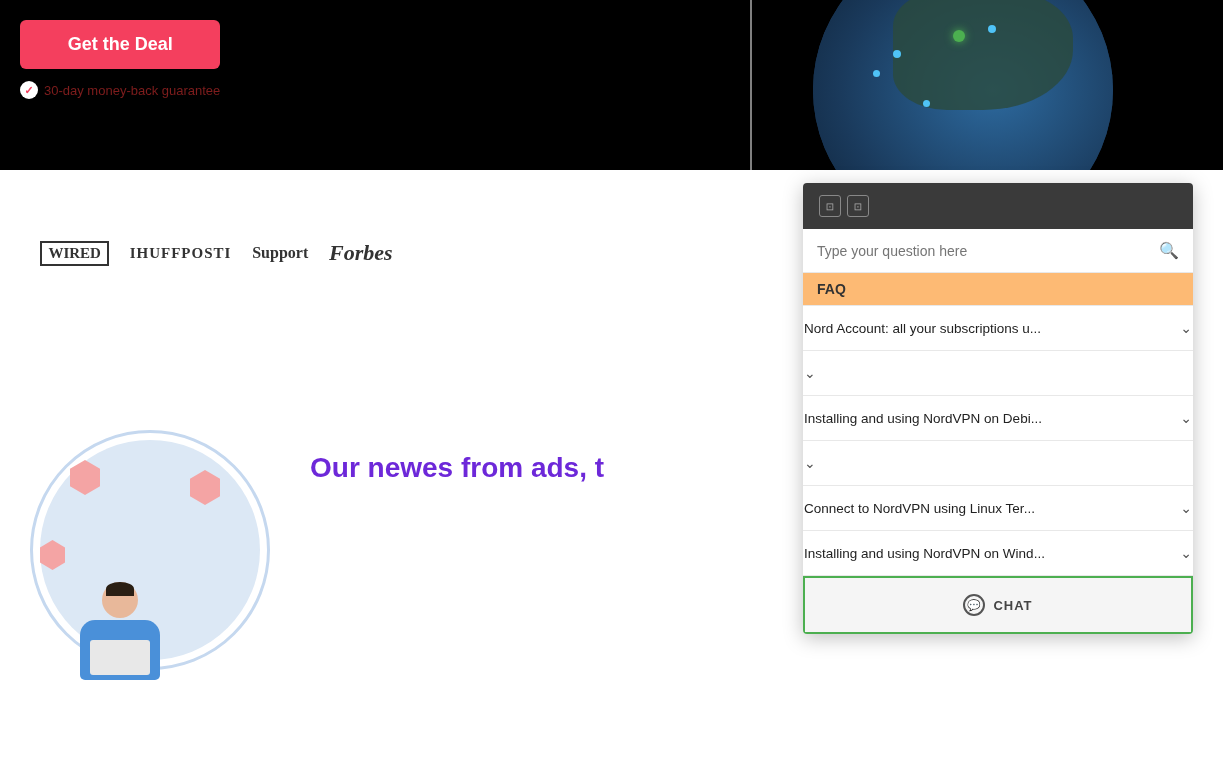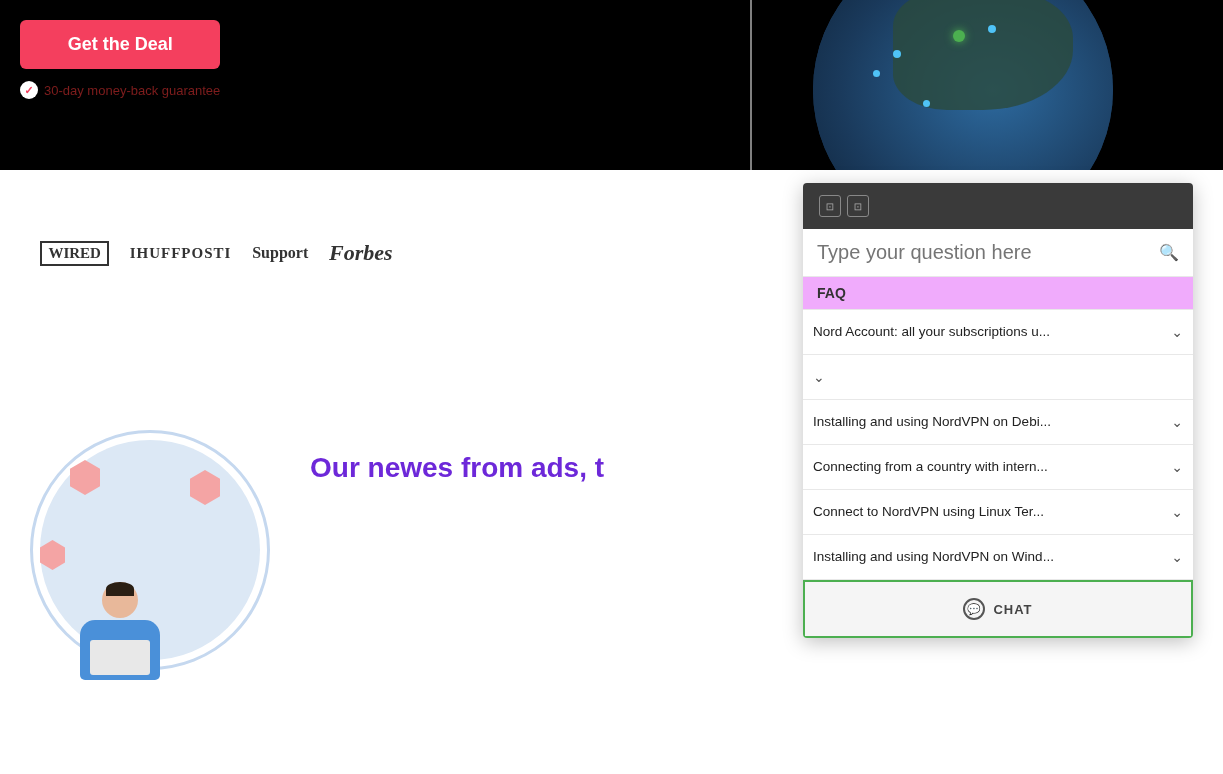--- a/index.html
+++ b/index.html
@@ -301,44 +301,44 @@
       border-bottom: 1px solid #e8e8e8;
       display: flex;
       align-items: center;
       background: #fff;
     }
 
     .search-input {
       flex: 1;
       border: none;
       outline: none;
-      font-size: 20px;
+      font-size: 14px;
       color: #333;
     }
 
     .search-icon-wrap {
       color: #999;
       font-size: 16px;
     }
 
     
     .faq-label {
       padding: 8px 14px;
       font-size: 14px;
       font-weight: 600;
       color: #333;
-      background: #f0abfc;
+      background: #fdba74;
       border-bottom: 1px solid #e8e8e8;
     }
 
     .faq-item {
       display: flex;
-      align-items: flex-start;
+      align-items: center;
       justify-content: space-between;
-      padding: 14px 10px;
+      padding: 14px 1px;
       border-bottom: 1px solid #e8e8e8;
       cursor: pointer;
       background: #fff;
     }
 
     .faq-item-text {
       font-size: 13.5px;
       color: #222;
       flex: 1;
       padding-right: 10px;
@@ -482,21 +482,20 @@
   <div class="faq-item">
     <span class="chevron-icon">⌄</span>
   </div>
 
   <div class="faq-item">
     <span class="faq-item-text">Installing and using NordVPN on Debi...</span>
     <span class="chevron-icon">⌄</span>
   </div>
 
   <div class="faq-item">
-    <span class="faq-item-text">Connecting from a country with intern...</span>
     <span class="chevron-icon">⌄</span>
   </div>
 
   <div class="faq-item">
     <span class="faq-item-text">Connect to NordVPN using Linux Ter...</span>
     <span class="chevron-icon">⌄</span>
   </div>
 
   <div class="faq-item">
     <span class="faq-item-text">Installing and using NordVPN on Wind...</span>

